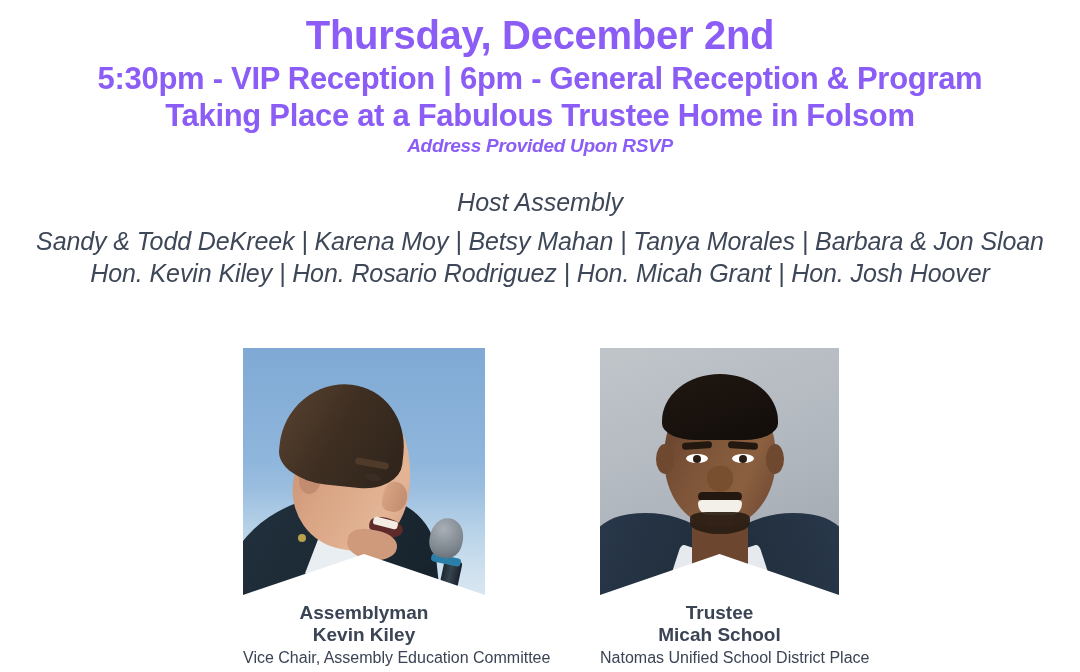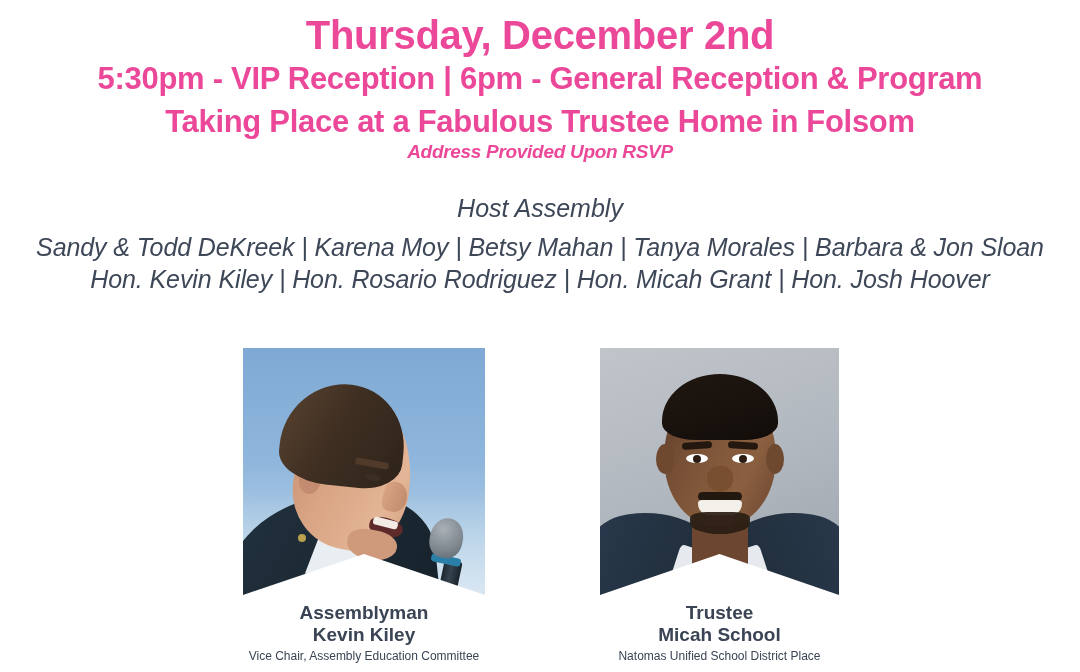--- a/index.html
+++ b/index.html
@@ -23,34 +23,34 @@
     background: #ffffff;
   }
 
   
   .header {
     width: 100%;
     text-align: center;
     padding-top: 14px;
   }
   .hdr-line {
-    color: #ec4899;
+    color: #8b5cf6;
     font-family: "Liberation Sans Narrow", "Liberation Sans", sans-serif;
     font-weight: bold;
     line-height: 1.08;
     white-space: nowrap;
     letter-spacing: -0.3px;
   }
   .hdr-date {
     font-size: 40px;
     margin-bottom: 5px;
   }
   .hdr-times {
     font-size: 31px;
-    margin-bottom: 9px;
+    margin-bottom: 3px;
   }
   .hdr-place {
     font-size: 31px;
     margin-bottom: 4px;
   }
   .hdr-rsvp {
     font-size: 19px;
     font-style: italic;
     font-weight: bold;
   }
@@ -521,21 +521,21 @@
     text-align: center;
     line-height: 1.18;
   }
   .caption-role,
   .caption-name {
     font-size: 19px;
     font-weight: bold;
     color: #3a4454;
   }
   .caption-sub {
-    font-size: 12px;
+    font-size: 16px;
     color: #3a4454;
     margin-top: 2px;
     white-space: nowrap;
   }
 </style>
 </head>
 <body>
 
 <div class="flyer">
 

